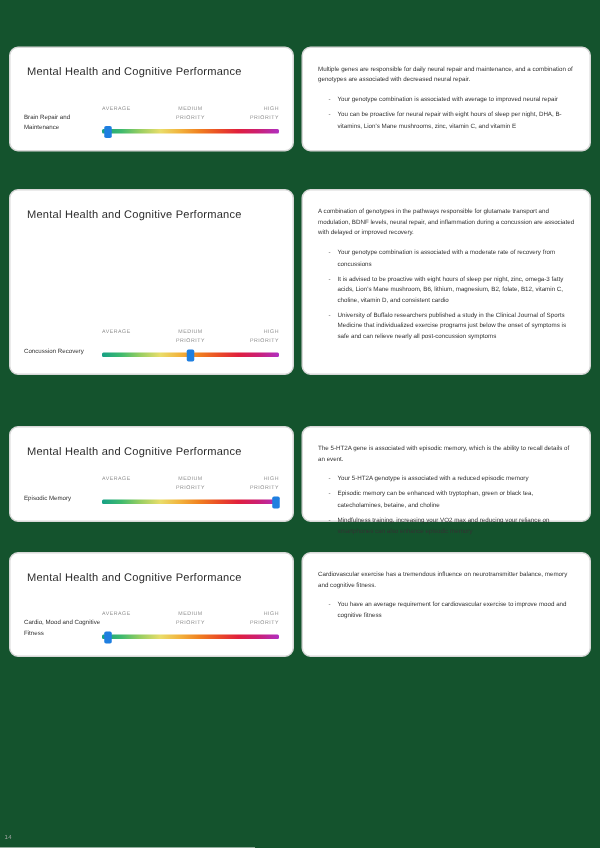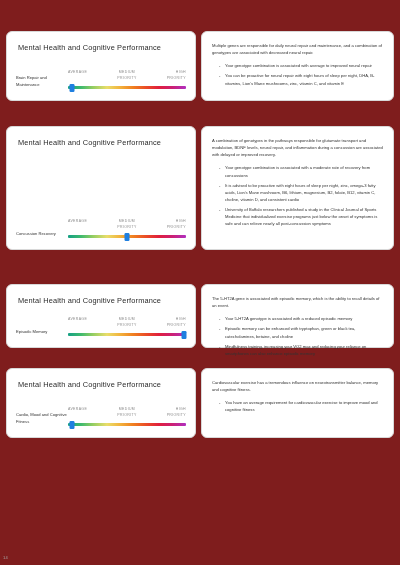--- a/index.html
+++ b/index.html
@@ -5,21 +5,21 @@
   html, body {
     margin: 0;
     padding: 0;
     background: #f3f3f3;
     font-family: "Liberation Sans", sans-serif;
   }
   #page {
     position: relative;
     width: 400px;
     height: 565px;
-    background: #7f1d1d;
+    background: #14532d;
     overflow: hidden;
   }
   .card-row {
     position: absolute;
     left: 0;
     width: 400px;
     display: flex;
     gap: 5px;
     padding: 0 6px;
     box-sizing: border-box;

